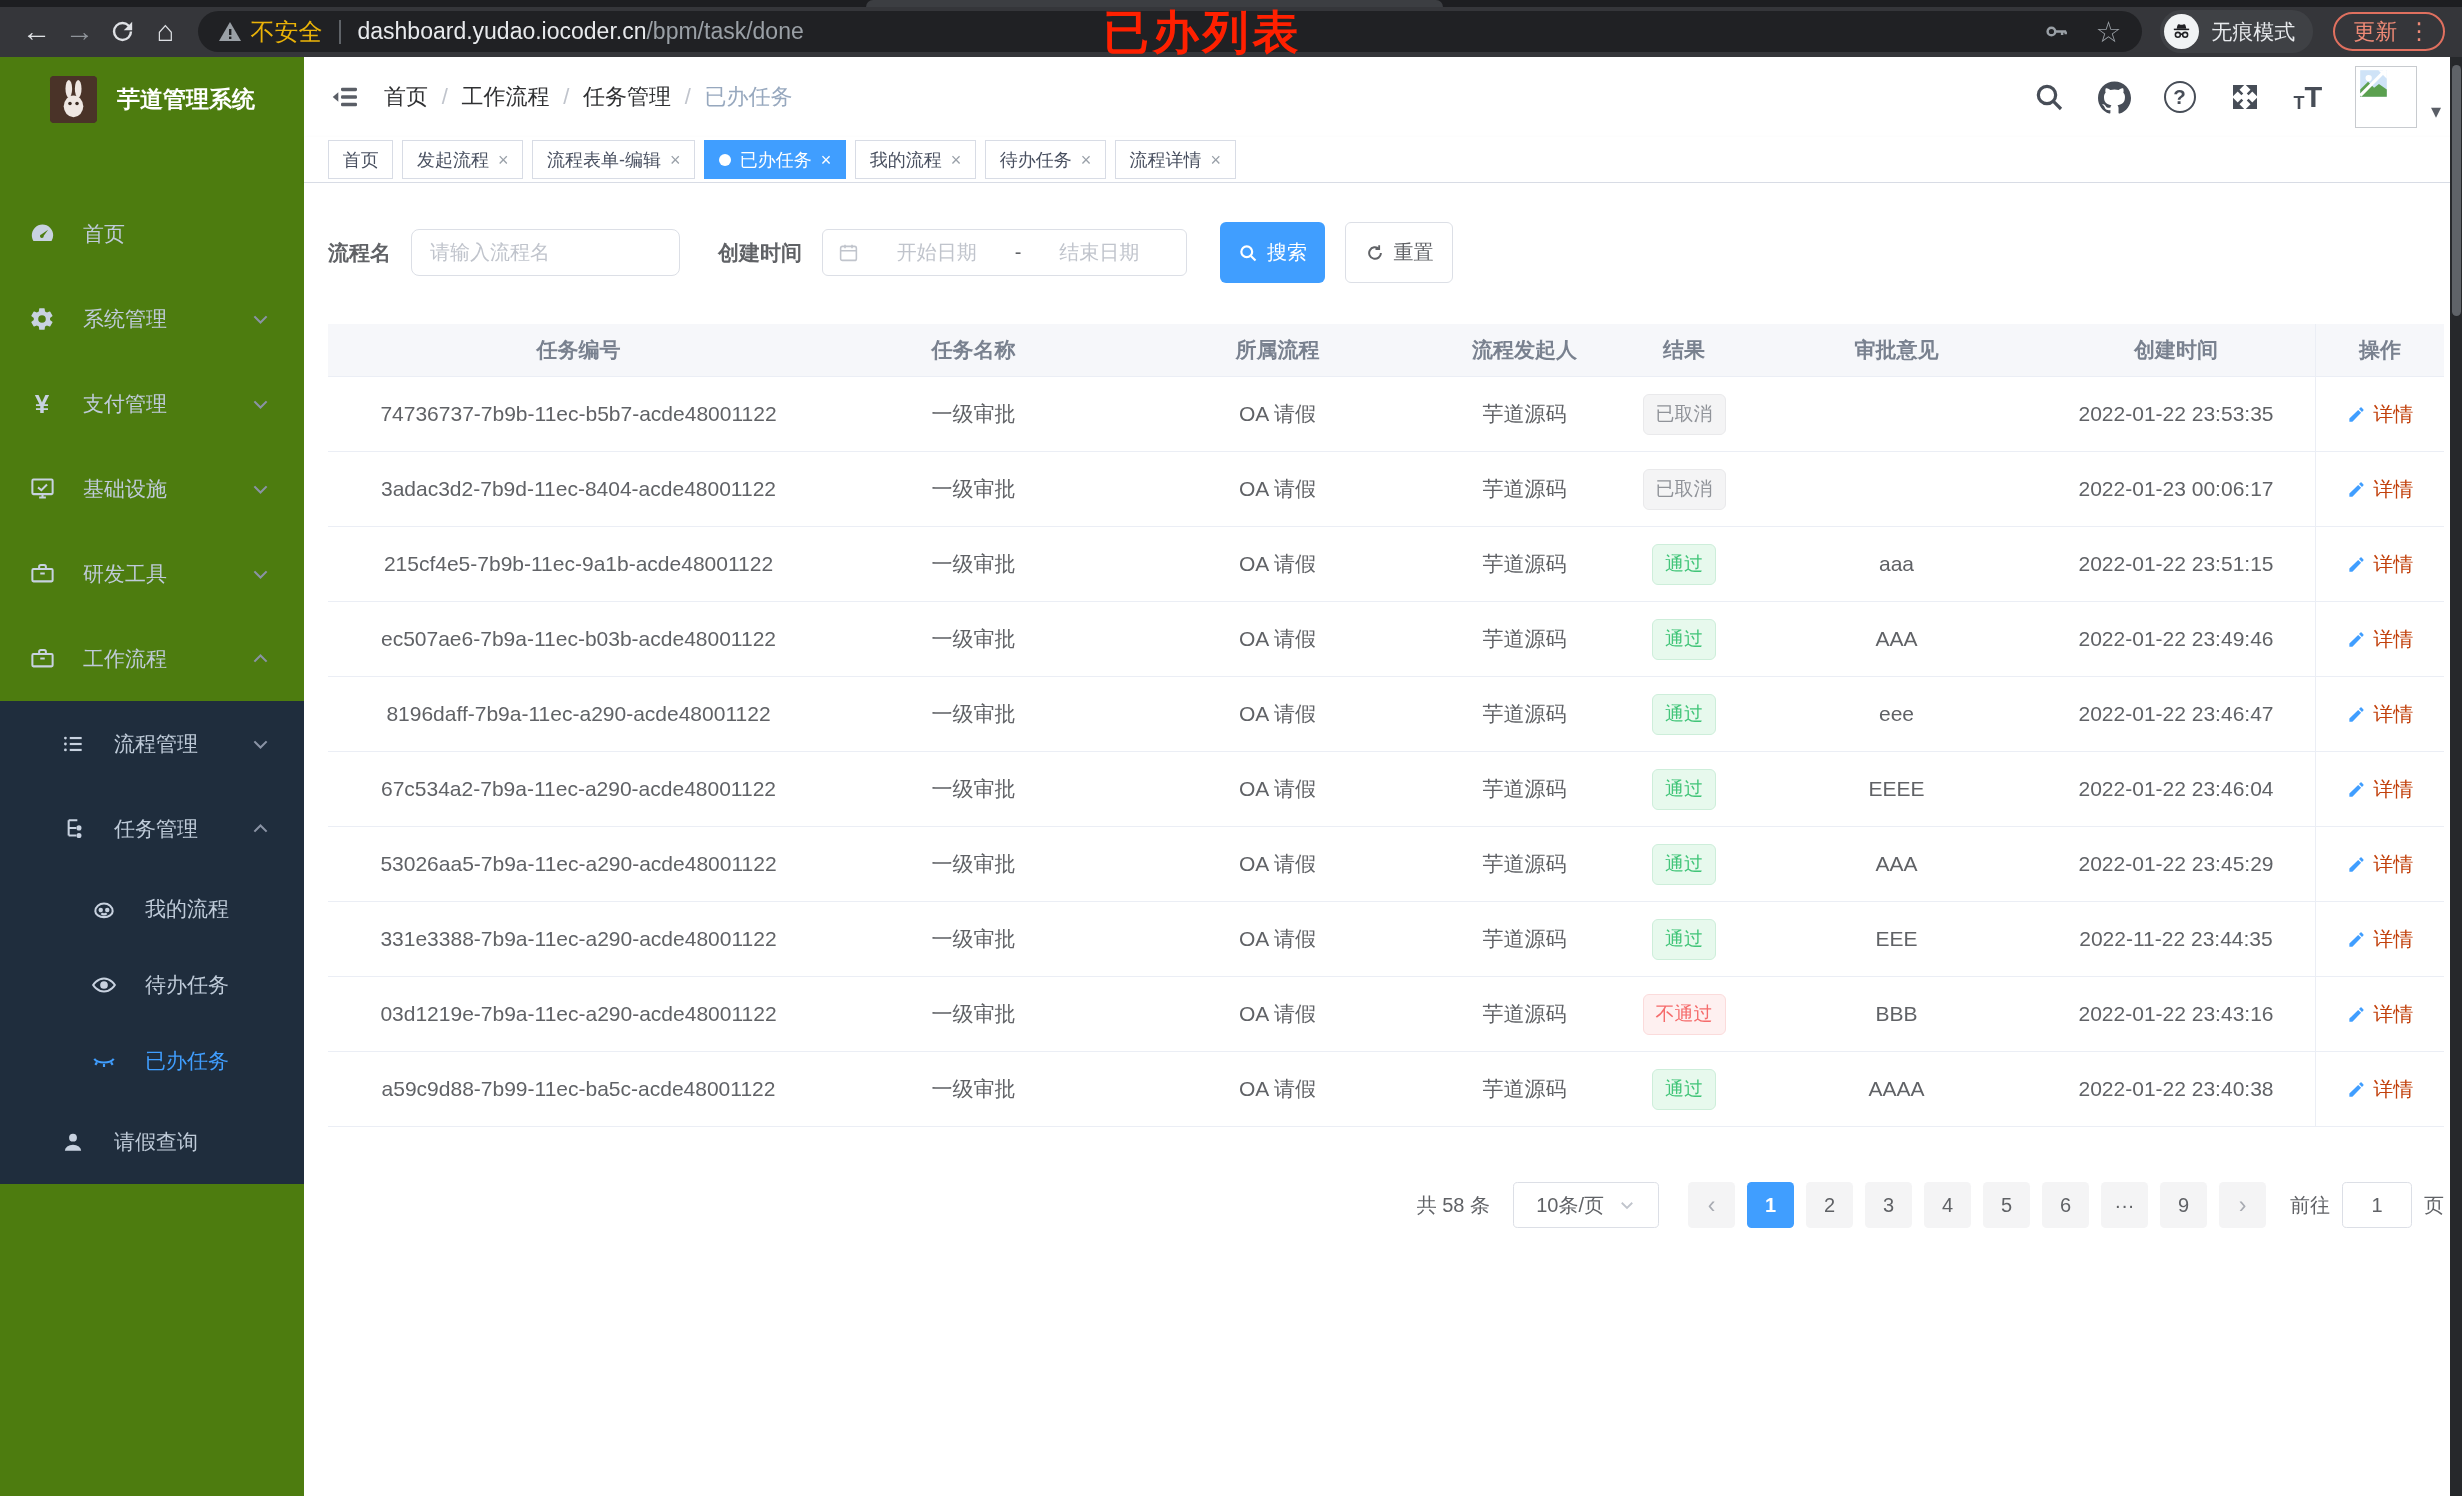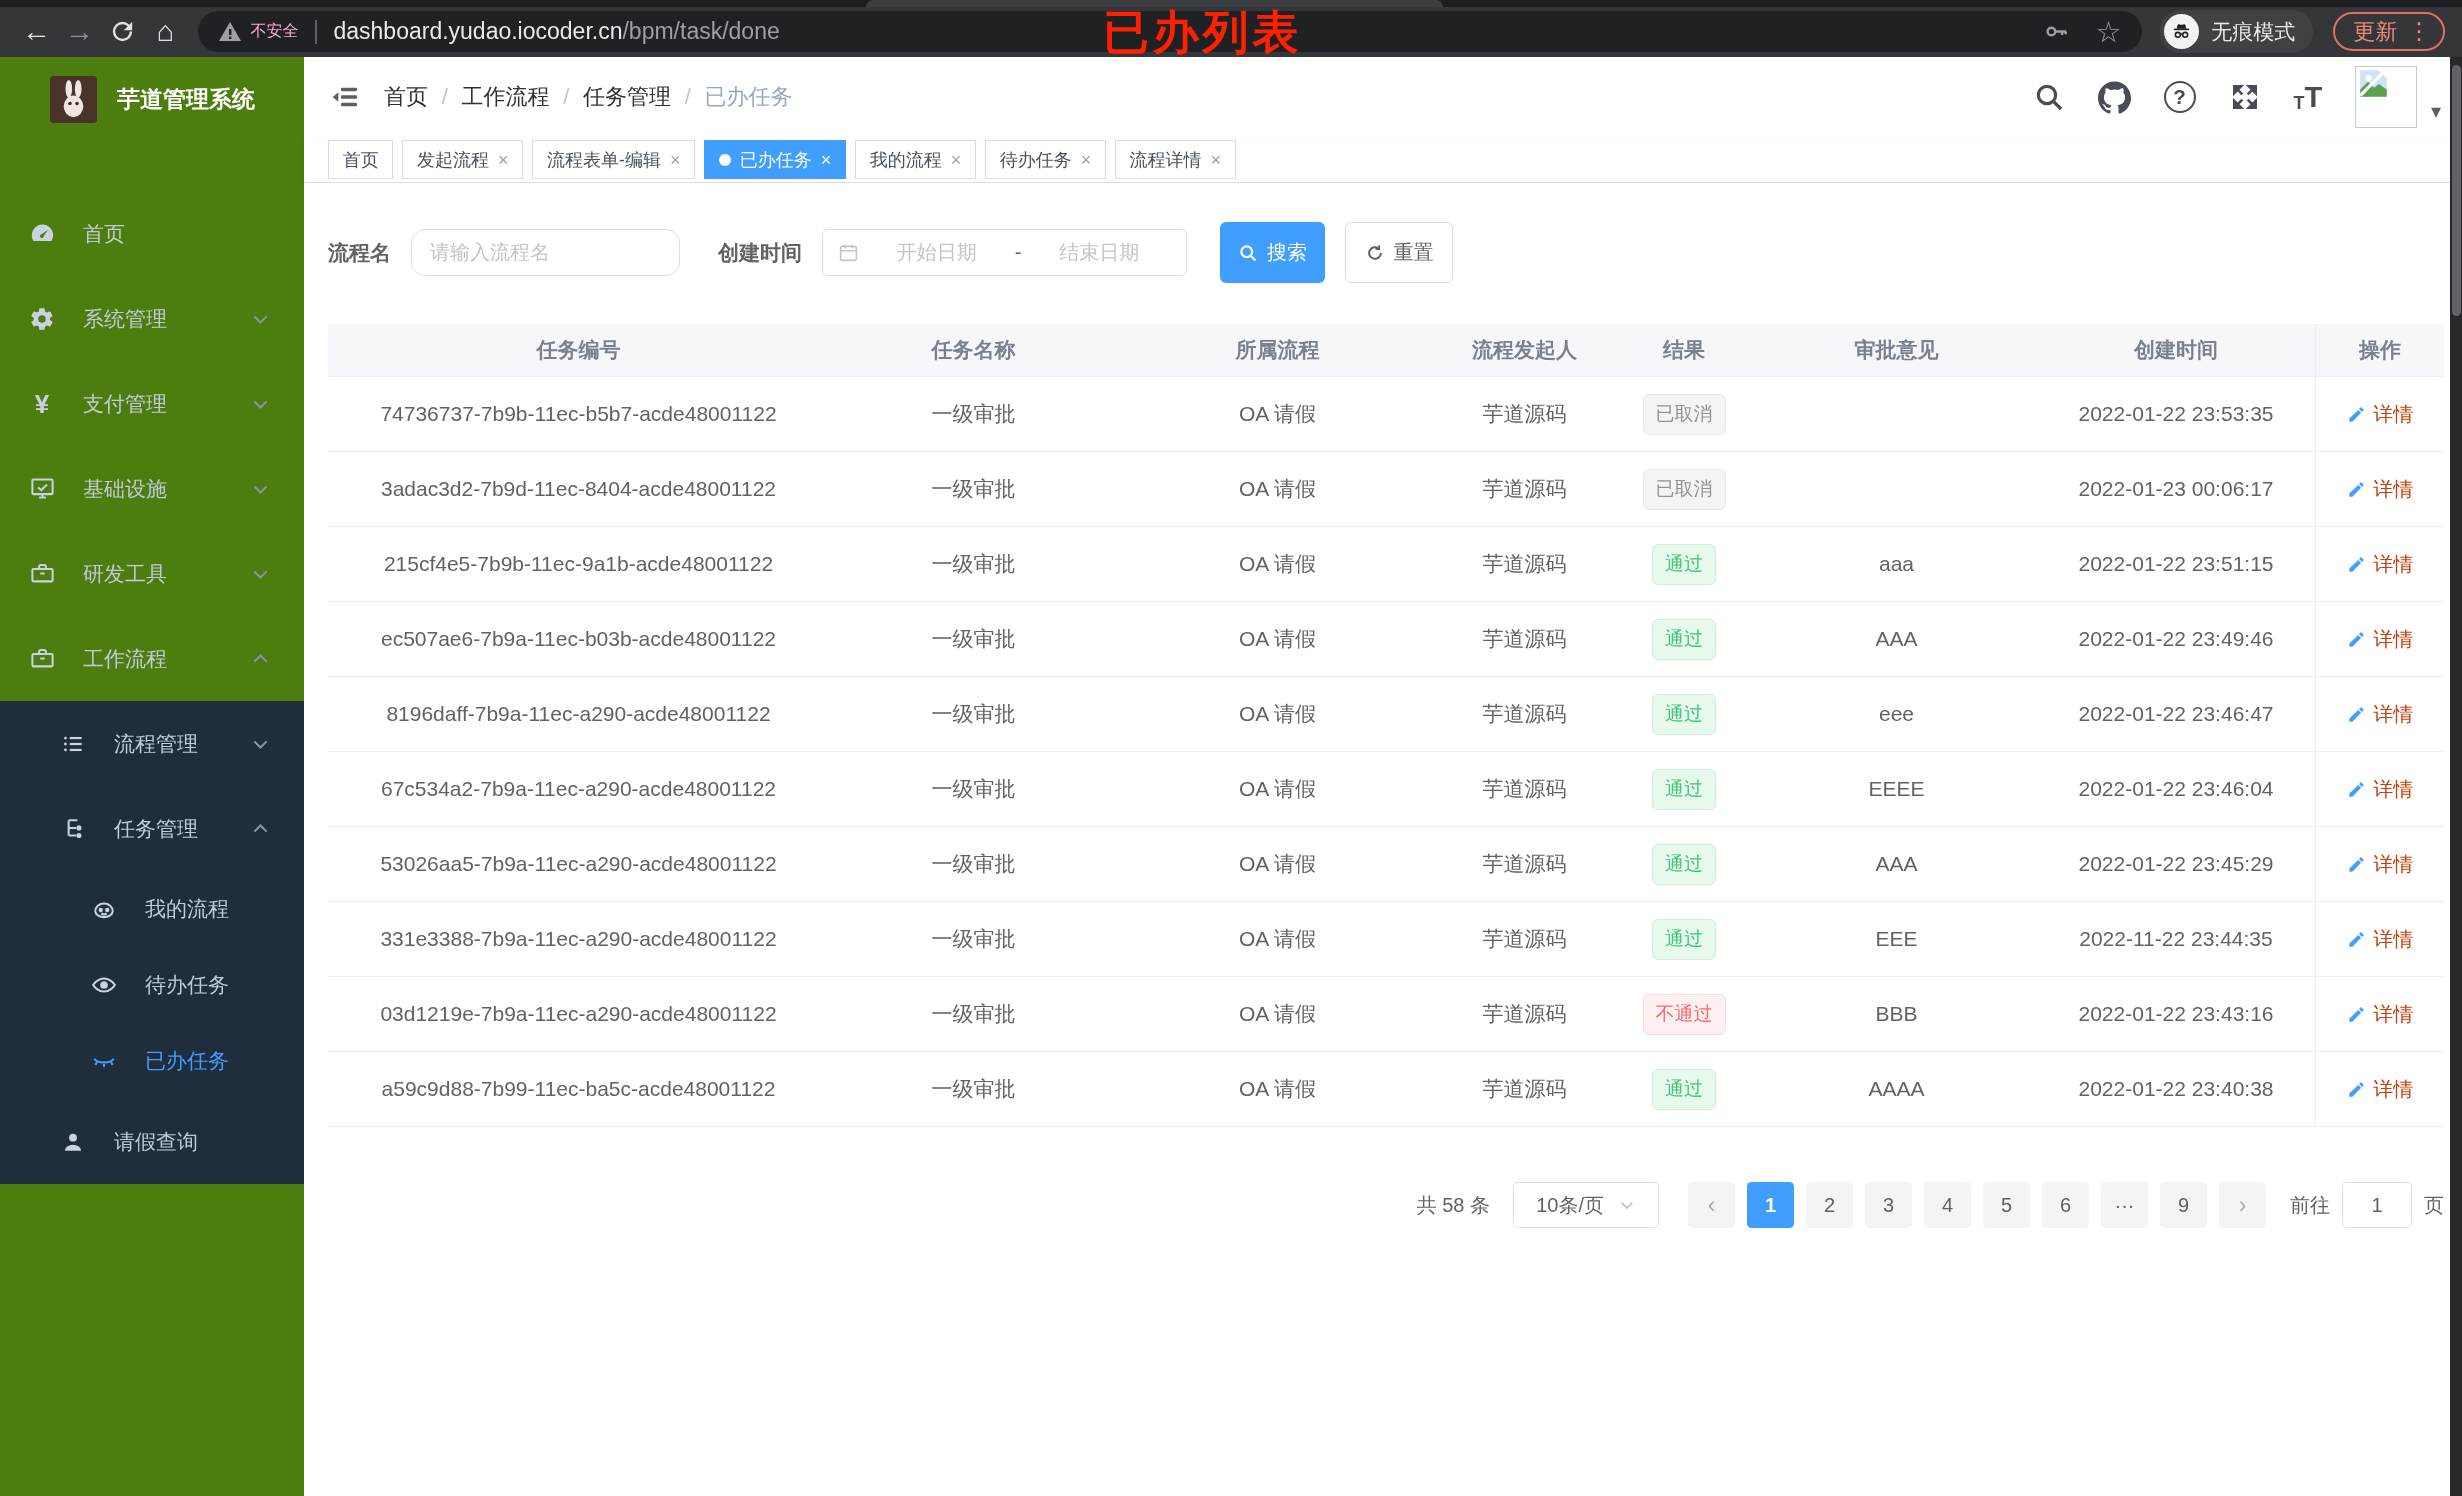--- a/index.html
+++ b/index.html
@@ -10,21 +10,21 @@
   .chrome { position:relative; width:100%; height:57px; background:#35363a; }
   .chrome-tabstrip { position:absolute; top:0; left:0; width:100%; height:6.8px; background:#1d1e21; }
   .chrome-tabnotch { position:absolute; top:0; left:866px; width:577px; height:6.8px; background:#3c3e42; border-radius:7.6px 7.6px 0 0; }
   .chrome-toolbar { position:absolute; top:6.8px; left:0; width:100%; height:50px; display:flex; align-items:center; padding:0 15px; }
   .navbtn { width:43px; height:43px; display:flex; align-items:center; justify-content:center;
     font-size:29px; color:#dfe1e5; flex:none; }
   .navbtn.dim { color:#8f949a; }
   .url-pill { height:41px; margin-left:10.6px; flex:none; width:1944px; background:#202124; border-radius:20.5px;
     display:flex; align-items:center; padding:0 20px; }
   .warn-triangle { flex:none; margin-right:9px; }
-  .sec-label { color:#f9a8d4; font-size:16px; }
+  .sec-label { color:#eab308; font-size:24px; }
   .url-div { width:1.5px; height:24px; background:#5f6368; margin:0 16.7px; }
   .url-host { color:#e8eaed; font-size:23px; }
   .url-path { color:#9aa0a6; font-size:23px; }
   .pill-right { margin-left:auto; display:flex; align-items:center; gap:26px; }
   .star-ic { color:#9aa0a6; font-size:29px; }
   .incog { height:43px; background:#3f4145; border-radius:21px; margin-left:18px;
     display:flex; align-items:center; padding:0 18px 0 4.6px; gap:12px; flex:none; }
   .incog-circle { width:35px; height:35px; background:#f1f3f4; border-radius:50%;
     display:flex; align-items:center; justify-content:center; }
   .incog-label { color:#e8eaed; font-size:21px; }
@@ -83,21 +83,21 @@
   .tab-dot { width:12px; height:12px; border-radius:50%; background:#fff; }
   .tab-close { font-size:18px; color:#9aa1a9; line-height:1; }
   .tab.active .tab-close { color:#fff; }
 
   
   .page { flex:1; background:#fff; padding:39px 18px 0 24px; position:relative; }
 
   .filter-bar { display:flex; align-items:center; }
   .f-label { font-size:21px; font-weight:600; color:#606266; margin-right:20px; }
   .f-label.second { margin-left:38px; }
-  .text-input { width:269px; height:47px; border:1.5px solid #dcdfe6; border-radius:14px; padding:0 18px;
+  .text-input { width:269px; height:47px; border:1.5px solid #dcdfe6; border-radius:8px; padding:0 18px;
     font-size:20px; color:#606266; background:#fff; font-family:inherit; }
   .text-input::placeholder { color:#c0c4cc; }
   .date-input { width:365px; height:47px; border:1.5px solid #dcdfe6; border-radius:6px; display:flex;
     align-items:center; padding:0 15px; gap:6px; background:#fff; }
   .date-ph { flex:1; text-align:center; font-size:20px; color:#c0c4cc; }
   .date-sep { font-size:20px; color:#606266; }
   .btn { height:61px; display:inline-flex; align-items:center; justify-content:center; gap:9px;
     border-radius:6px; font-size:20px; cursor:pointer; border:1.5px solid transparent; font-family:inherit; }
   .btn-primary { background:#409eff; color:#fff; width:105px; margin-left:33px; }
   .btn-plain { background:#fff; color:#606266; border-color:#dcdfe6; width:108px; margin-left:20px; }

